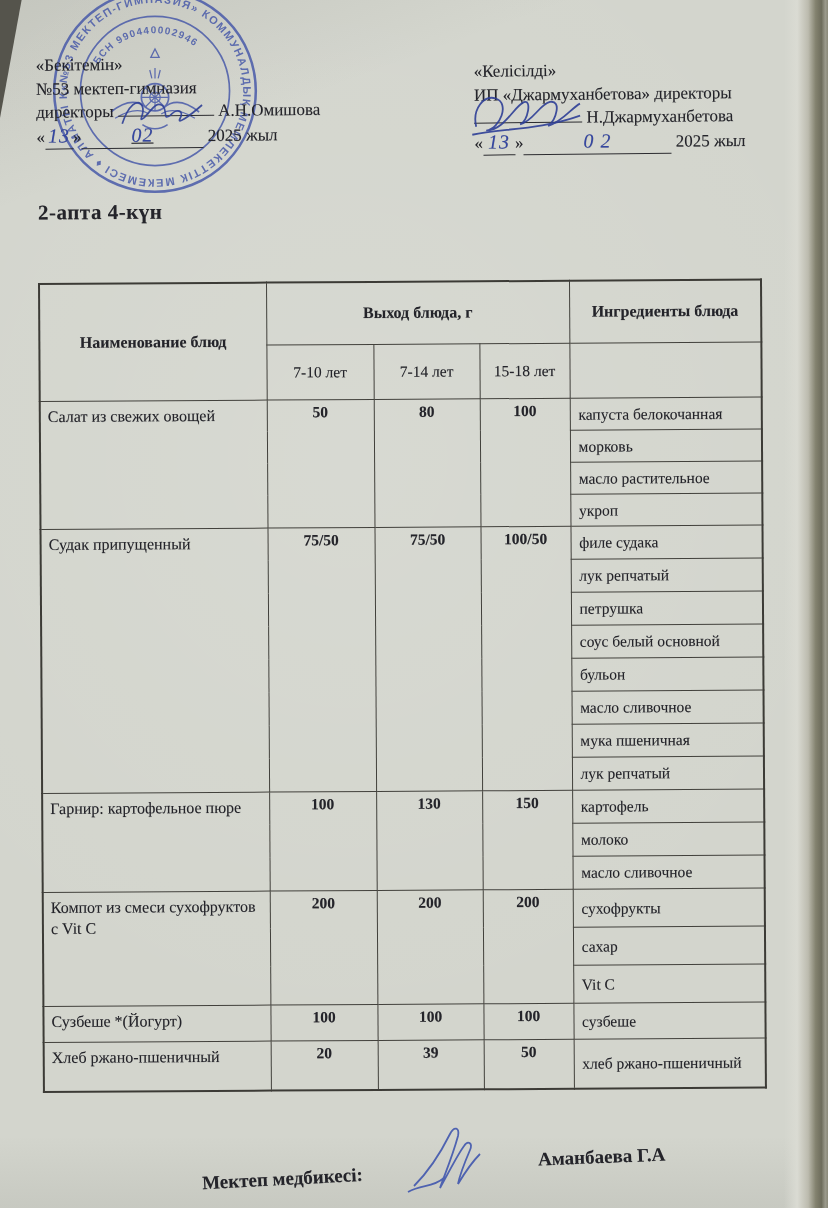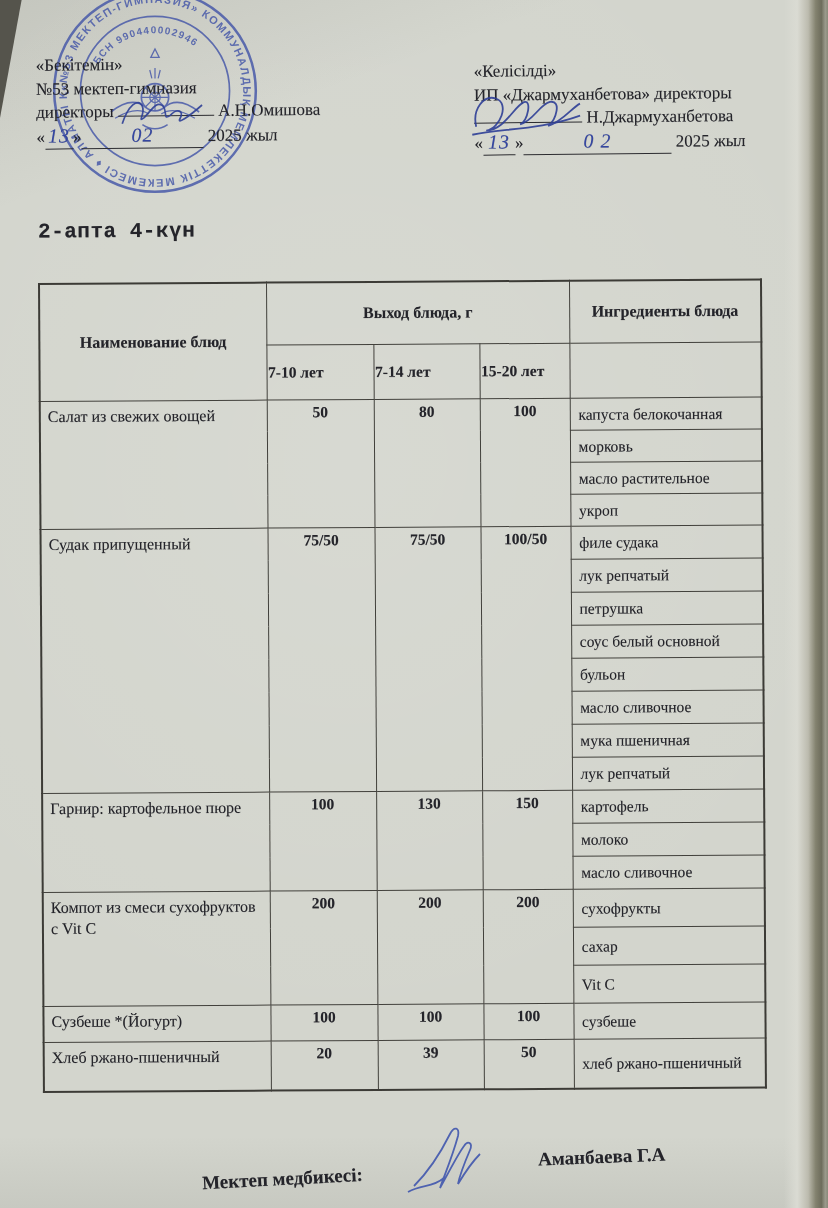--- a/index.html
+++ b/index.html
@@ -40,41 +40,40 @@
   .sig-holder svg{ position:absolute; pointer-events:none; }
 
   
   .stamp{
     position:absolute; left:50px; top:-14px; width:210px; height:210px;
     opacity:0.82; filter:blur(0.35px);
   }
 
   
   .doc-title{
-    position:absolute; left:38px; top:220px;
+    position:absolute; left:38px; top:200px;
     font-size:21px; font-weight:bold; letter-spacing:0.5px;
     transform:rotate(-0.4deg);
-    font-family:Liberation Mono, monospace;
   }
 
   
   .tbl-wrap{ position:absolute; left:38px; top:283px; transform:rotate(-0.35deg); transform-origin:top left; }
   table.menu{
     border-collapse:collapse; table-layout:fixed; width:722px;
     font-size:15.5px;
   }
   table.menu th, table.menu td{
     border:1.4px solid #42413c;
     overflow:hidden;
   }
   table.menu{ border:2px solid #3c3b36; }
   th.name-hdr{ font-size:16px; font-weight:bold; text-align:center; vertical-align:middle; }
   th.group-hdr{ font-size:16px; font-weight:bold; text-align:center; vertical-align:middle; }
   th.ing-hdr{ font-size:16px; font-weight:bold; text-align:center; vertical-align:middle; }
-  th.age-hdr{ font-size:15.5px; font-weight:bold; text-align:left; vertical-align:middle; }
+  th.age-hdr{ font-size:15.5px; font-weight:normal; text-align:center; vertical-align:middle; }
   td.dish{ text-align:left; vertical-align:top; padding:4px 4px 0 7px; font-size:16px; line-height:21px; }
   td.portion{ text-align:center; vertical-align:top; padding-top:3px; font-weight:bold; }
   td.ingredient{ text-align:left; vertical-align:middle; padding:1px 3px 1px 8px; line-height:19px; }
 
   
   .footer-label{
     position:absolute; left:202px; top:1168px;
     font-size:19px; font-weight:bold; transform:rotate(-3deg);
   }
   .footer-name{
@@ -123,21 +122,21 @@
     <div>
       <span>директоры</span>
       <span class="uline sig-holder" style="width:96px;">
         <svg width="92" height="42" viewBox="0 0 92 42" style="left:-2px; top:-24px;">
           <path d="M6,32 C12,14 22,6 26,14 C30,22 20,32 28,26 C36,18 40,10 46,14 C52,18 46,30 54,24 C62,16 68,20 64,27 C60,34 72,26 86,14" fill="none" stroke="#2e3f96" stroke-width="1.7" opacity="0.9"></path>
         </svg>
       </span>
       <span>А.Н.Омишова</span>
     </div>
     <div>
-      <span>«</span><span class="uline" style="width:28px;"><span class="ink">13</span></span><span>»</span><span class="uline" style="width:122px;"><span class="ink">02</span></span>
+      <span>«</span><span class="uline" style="width:28px;"><span class="ink">13</span></span><span>»</span><span class="uline" style="width:122px;text-decoration:underline;"><span class="ink">02</span></span>
       <span>2025 жыл</span>
     </div>
   </div>
 
   <div class="hdr hdr-right txt">
     <div>«Келісілді»</div>
     <div>ИП «Джармуханбетова» директоры</div>
     <div>
       <span class="uline sig-holder" style="width:108px;">
         <svg width="118" height="52" viewBox="0 0 118 52" style="left:-6px; top:-34px;">
@@ -168,21 +167,21 @@
       </colgroup>
       <thead>
         <tr style="height:62px">
           <th class="name-hdr" rowspan="2">Наименование блюд</th>
           <th class="group-hdr" colspan="3">Выход блюда, г</th>
           <th class="ing-hdr">Ингредиенты блюда</th>
         </tr>
         <tr style="height:55px">
           <th class="age-hdr">7-10 лет</th>
           <th class="age-hdr">7-14 лет</th>
-          <th class="age-hdr">15-20 лет</th>
+          <th class="age-hdr">15-18 лет</th>
           <th></th>
         </tr>
       </thead>
       <tbody>
           <tr style="height: 32px;">
             <td class="dish" rowspan="4">Салат из свежих овощей</td>
             <td class="portion" rowspan="4">50</td>
             <td class="portion" rowspan="4">80</td>
             <td class="portion" rowspan="4">100</td>
             <td class="ingredient">капуста белокочанная</td>

